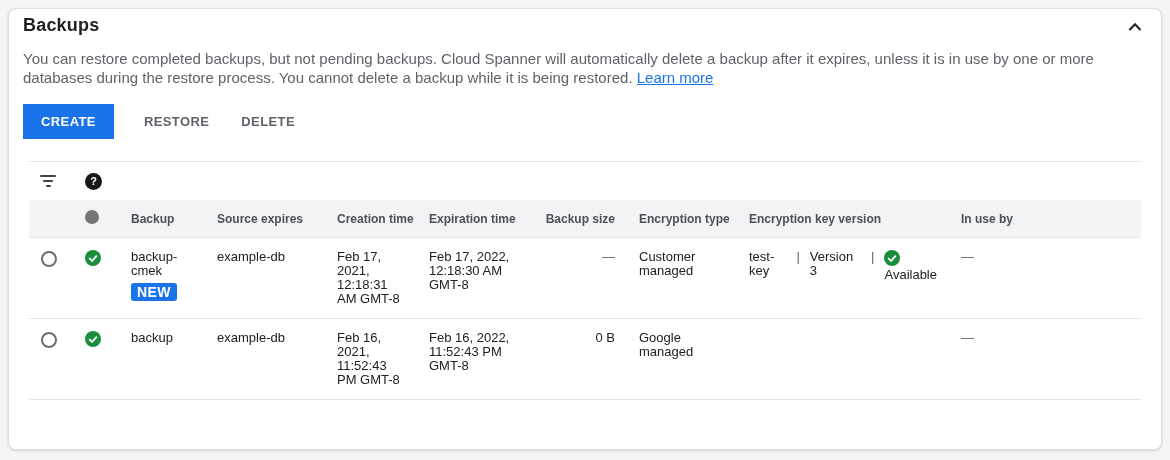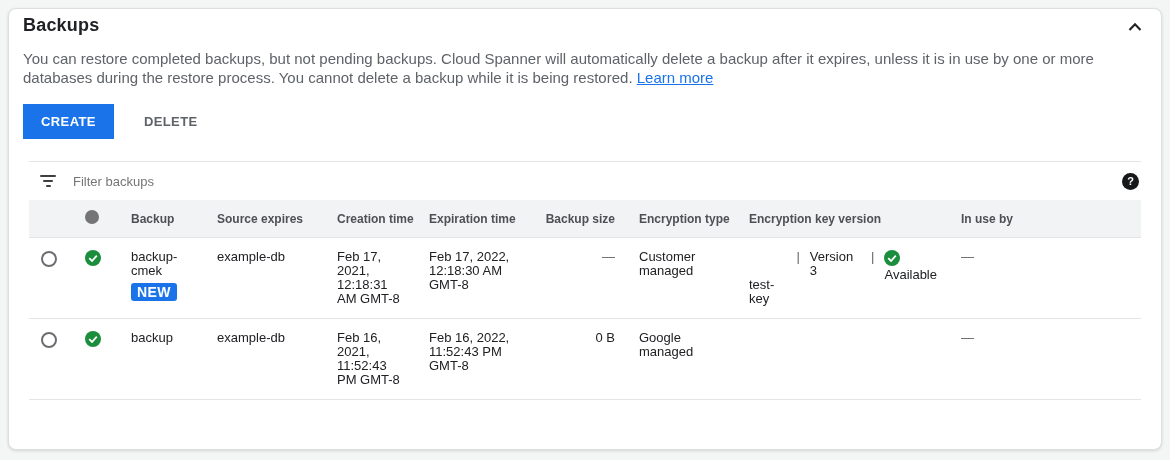--- a/index.html
+++ b/index.html
@@ -49,21 +49,21 @@
   .dim { color:#5f6368; }
   
   .radio { display:inline-block; width:16px; height:16px; border:2px solid #6b6e72; border-radius:50%; background:#fff; cursor:pointer; margin-top:1px; }
   .status-dot { display:inline-block; width:14px; height:14px; border-radius:50%; background:#757575; }
   .check-wrap { display:inline-block; width:16px; height:16px; }
   
   .badge { display:inline-block; background:#1a73e8; color:#fff; font-size:14px; font-weight:700; letter-spacing:.4px;
            padding:2px 6px; border-radius:3px; margin-top:5px; }
   
   .key-cell { display:flex; gap:10px; }
-  .key-name { width:38px;margin-top:28px; }
+  .key-name { width:38px; }
   .key-pipe { color:#5f6368; }
   .key-version { width:52px; }
   .key-status .check-wrap { display:block; margin-bottom:2px; }
 </style>
 </head>
 <body>
 
 <div class="card">
 
   <div class="panel-header">
@@ -77,32 +77,32 @@
     </button>
   </div>
 
   <div class="description">
     <span>You can restore completed backups, but not pending backups. Cloud Spanner will automatically delete a backup after it expires, unless it is in use by one or more databases during the restore process. You cannot delete a backup while it is being restored.</span>
     <a class="learn-more">Learn more</a>
   </div>
 
   <div class="actions">
     <button class="btn btn-primary">CREATE</button>
+    <button class="btn btn-text">RESTORE</button>
     <button class="btn btn-text">DELETE</button>
   </div>
 
   <div class="table-wrap">
 
     <div class="filter-bar">
       <span class="filter-icon">
           <i></i>
           <i></i>
           <i></i>
         </span>
-      <input class="filter-input" value="" placeholder="Filter backups" style="">
       <span class="help-icon">?</span>
     </div>
 
     <table>
       <colgroup>
         <col style="width:44px">
           <col style="width:46px">
           <col style="width:86px">
           <col style="width:120px">
         <col style="width:92px">

